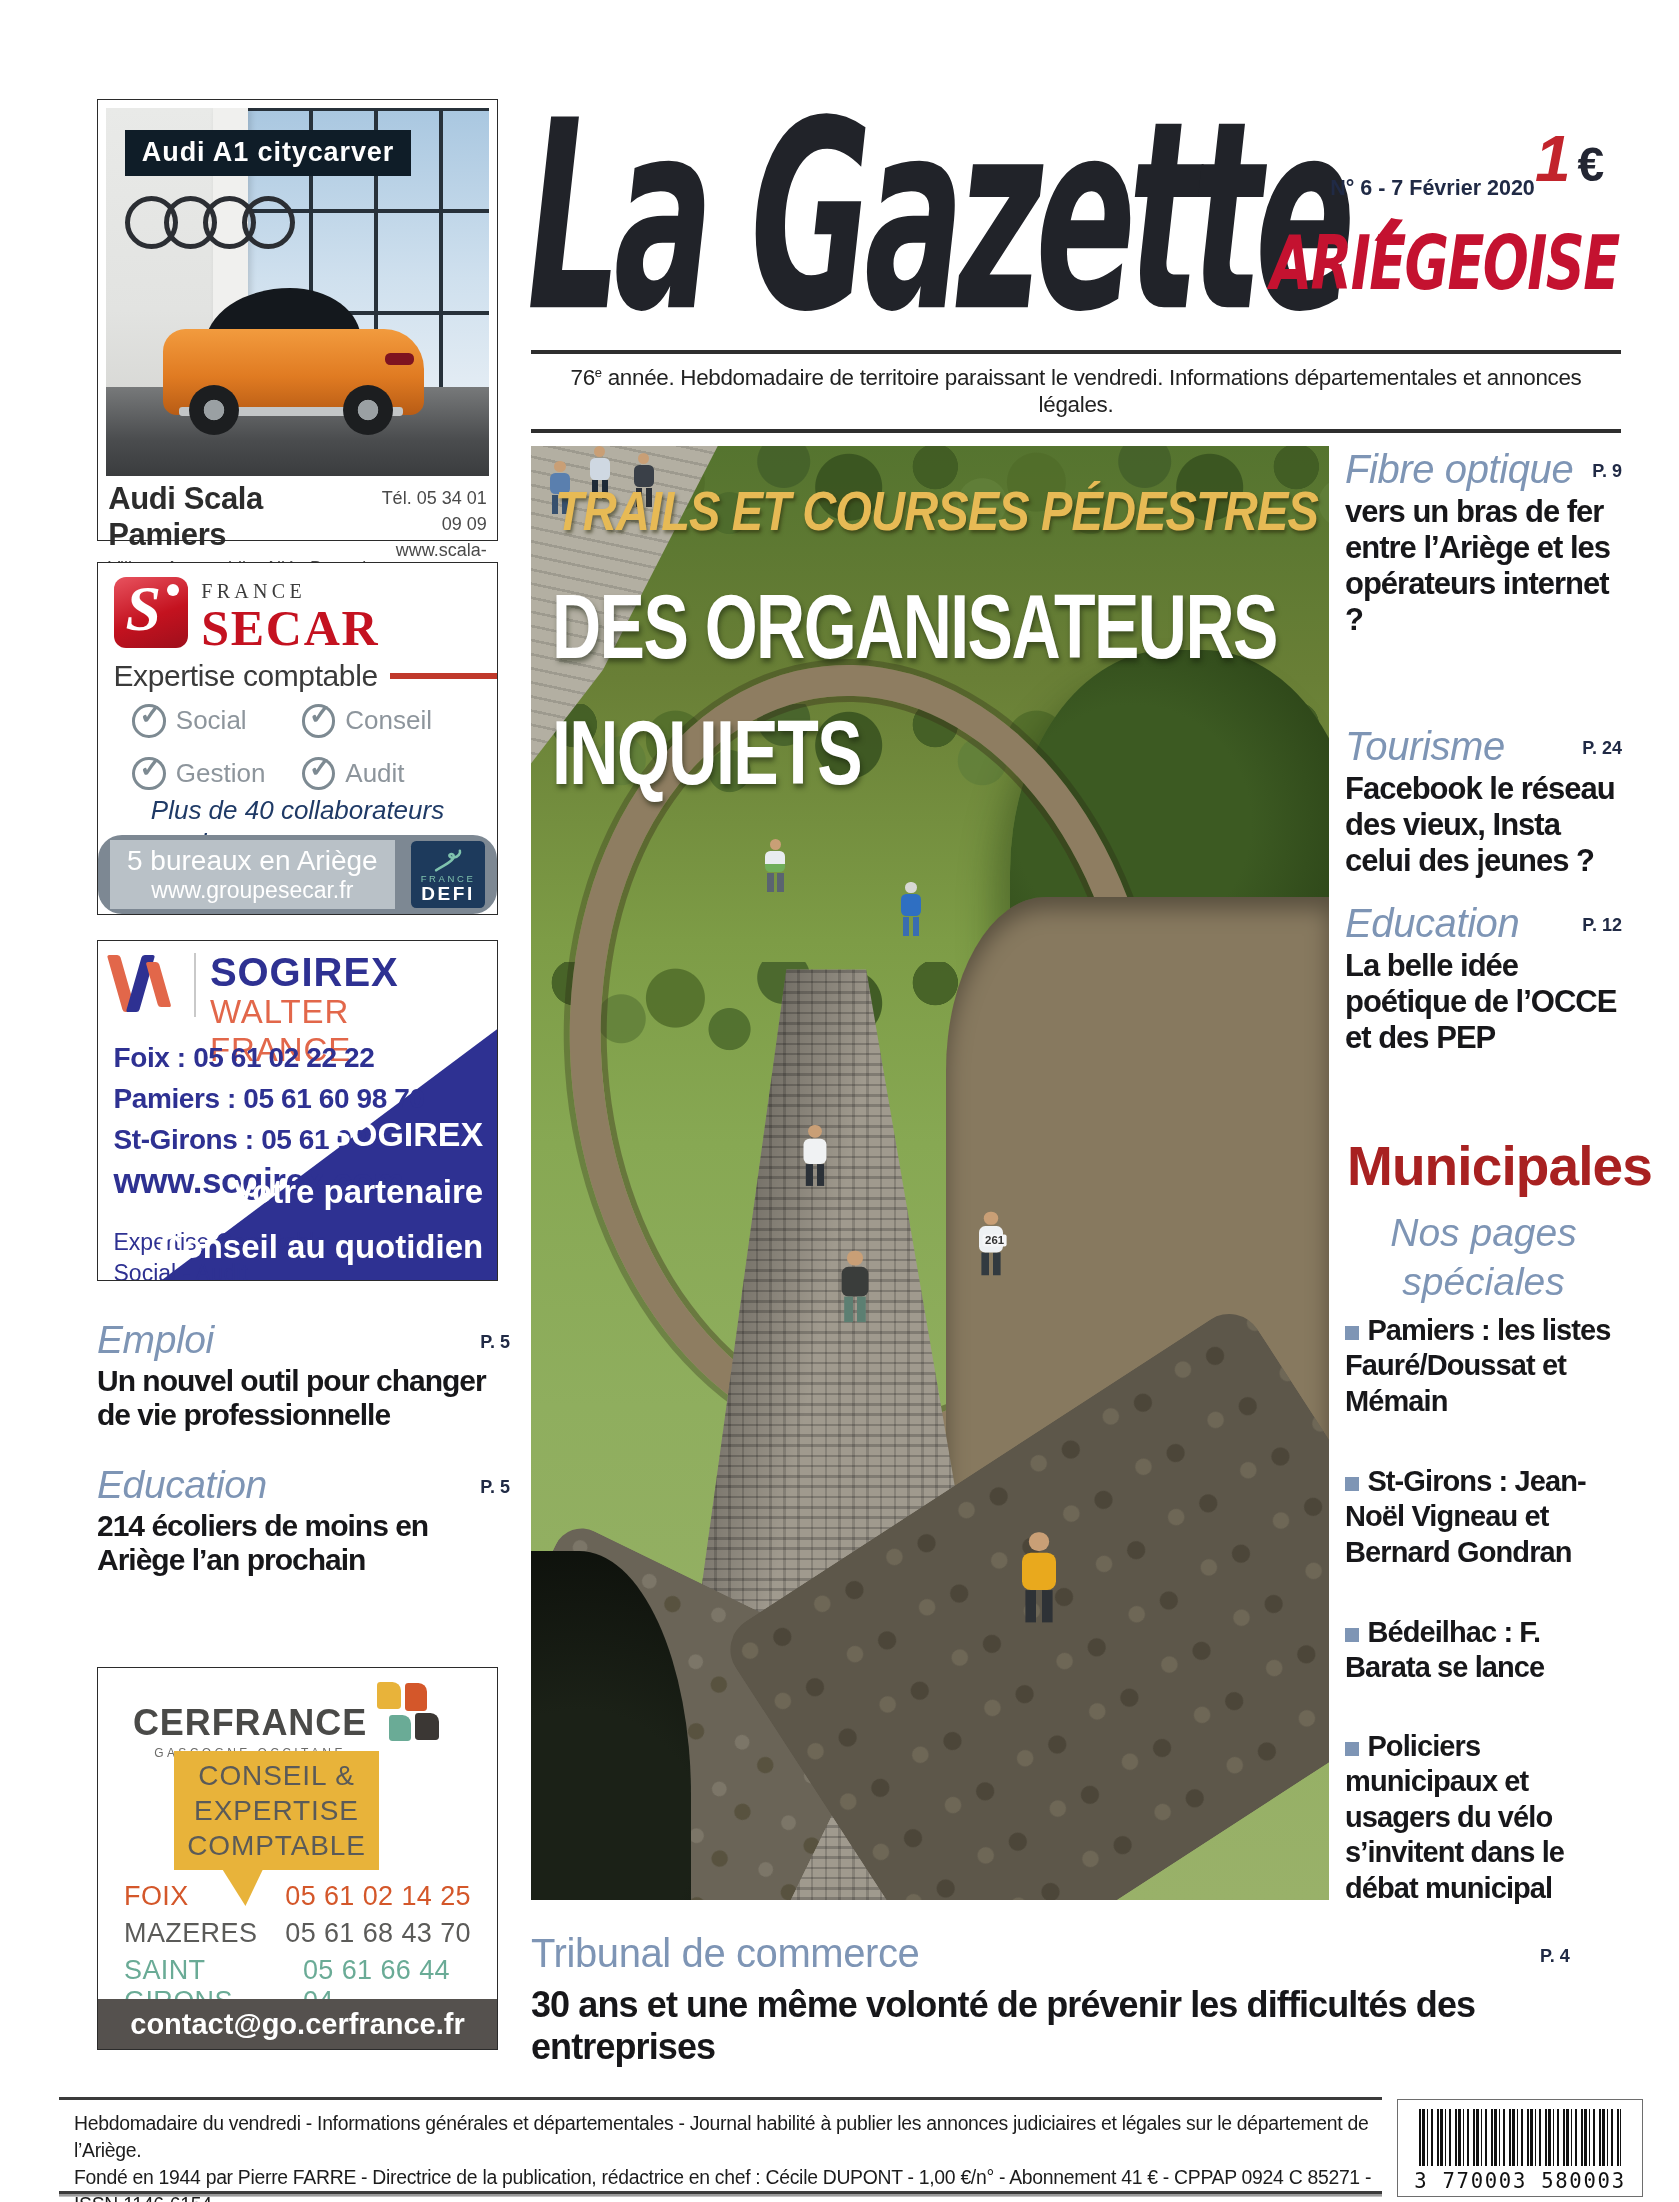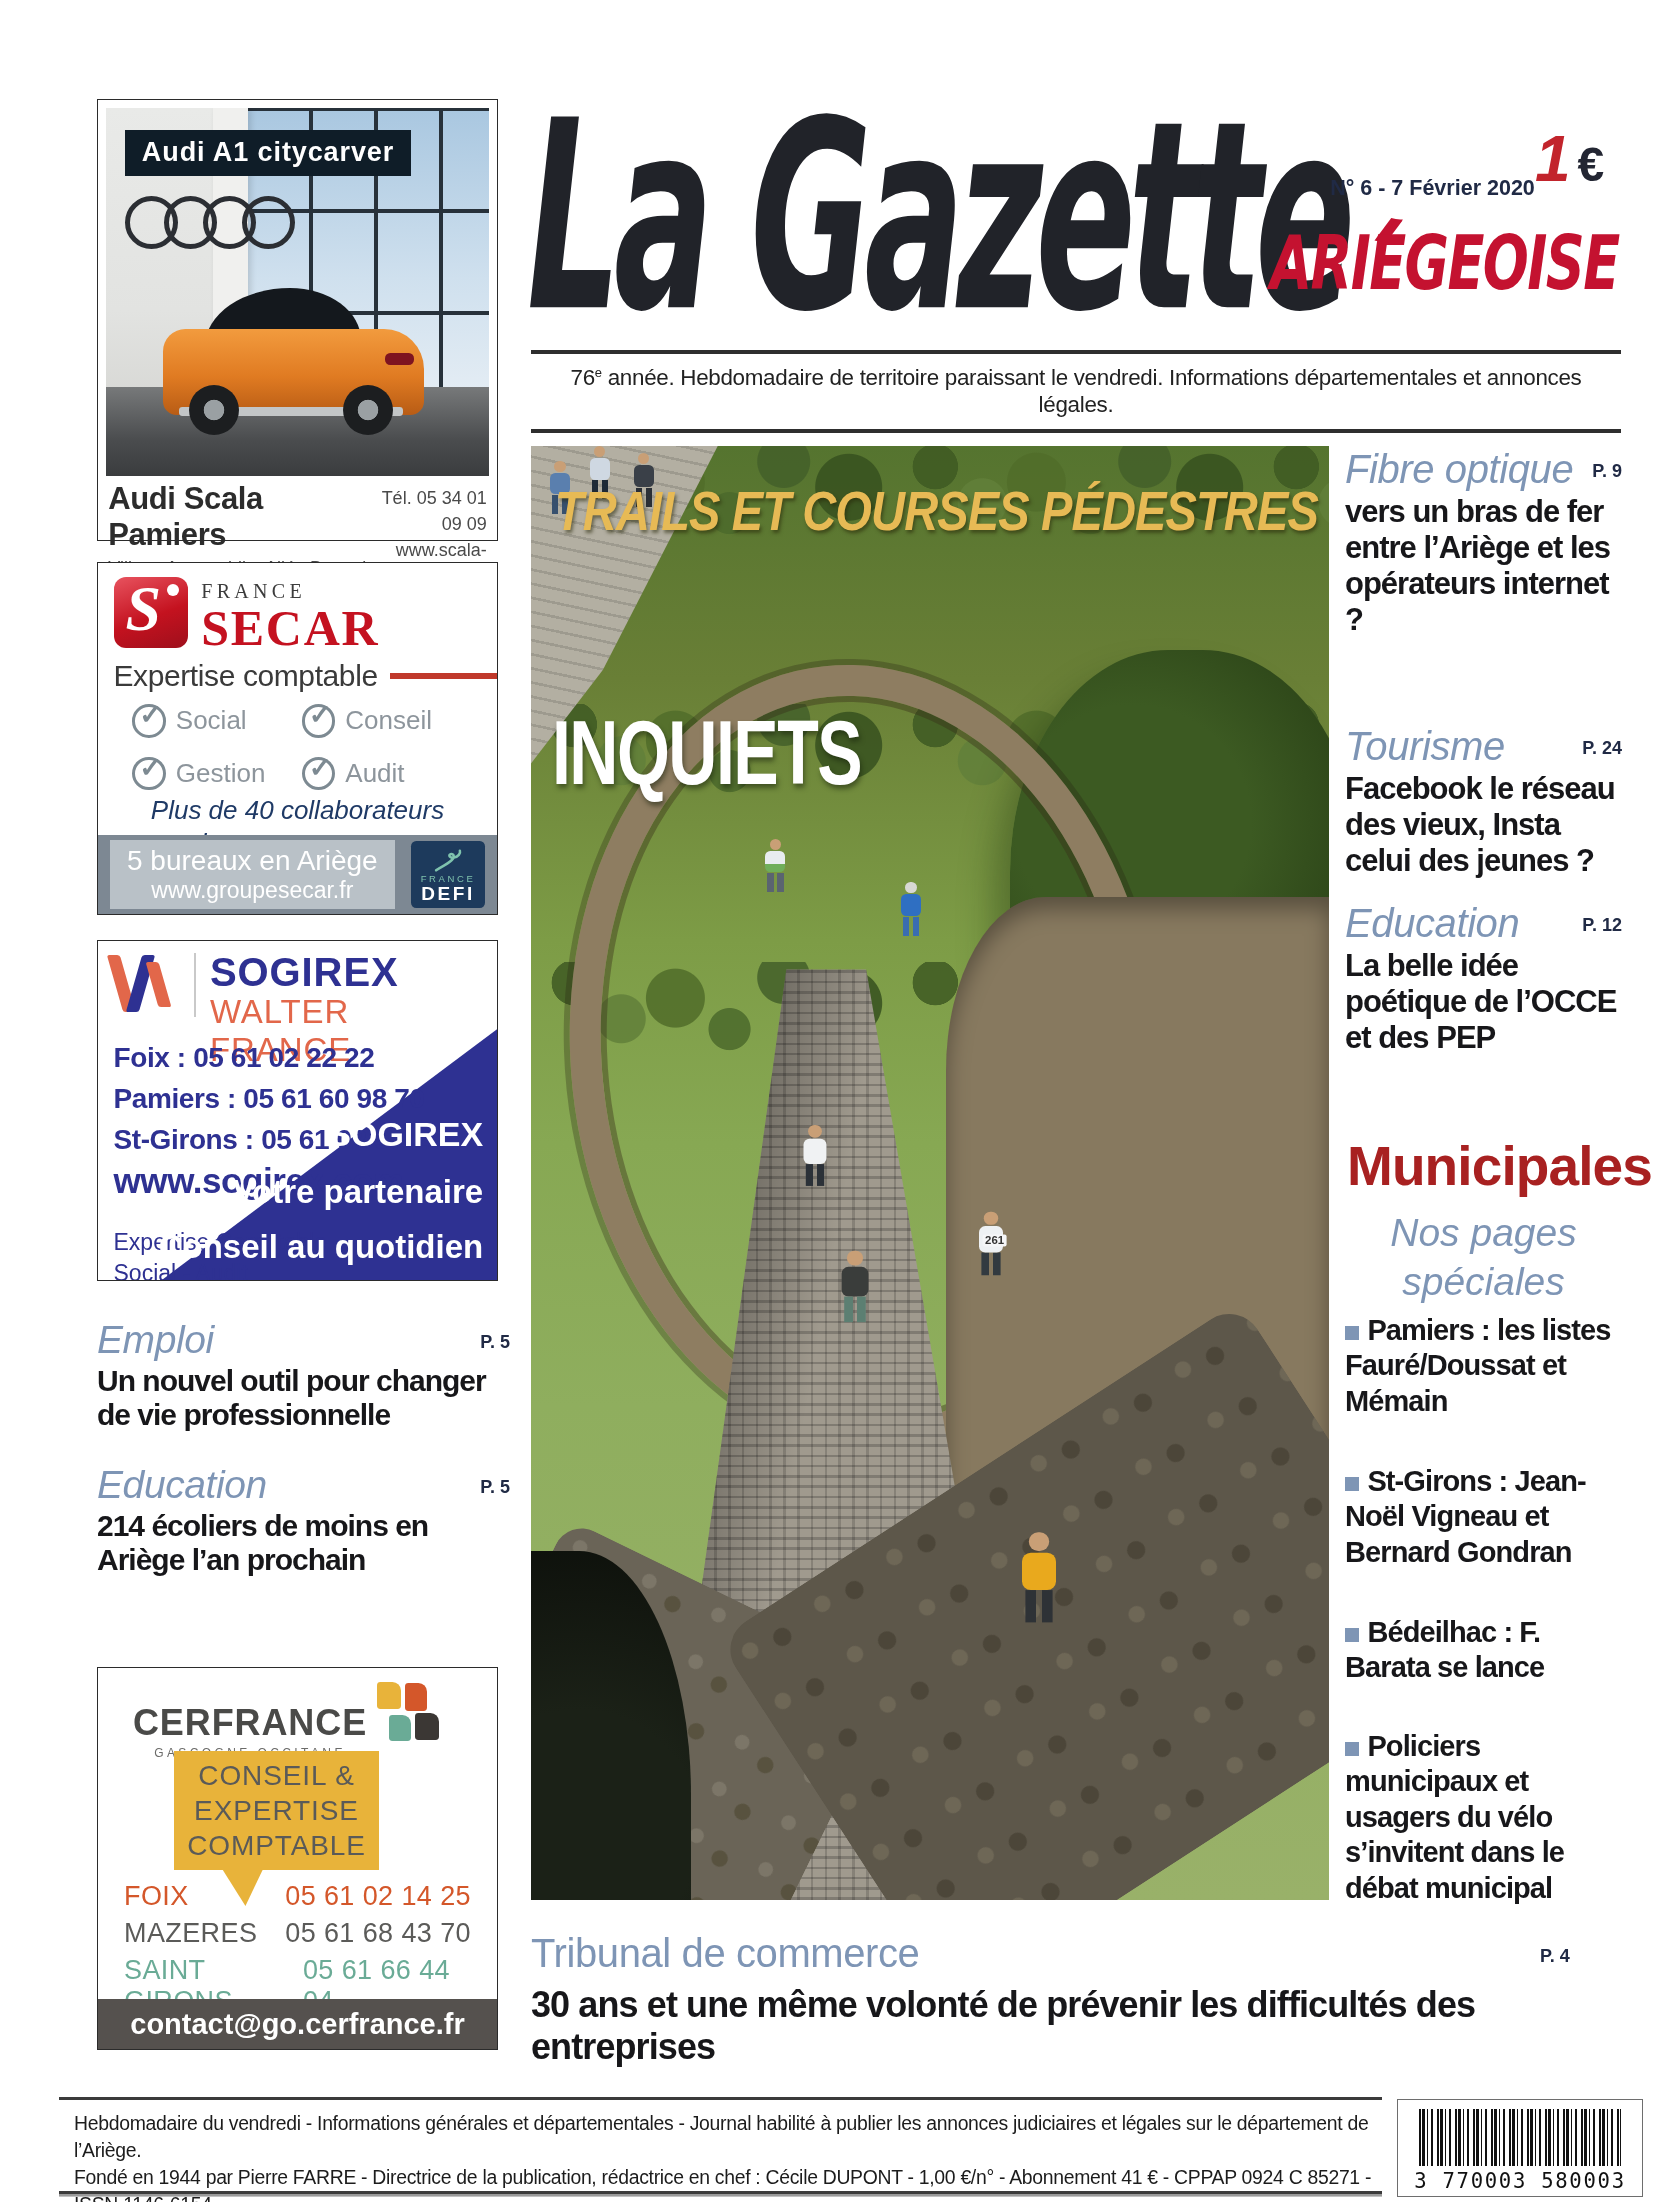--- a/index.html
+++ b/index.html
@@ -75,21 +75,21 @@
   .secar-tag{font-size:30px;color:#3a3a3a;letter-spacing:-0.4px;}
   .secar-rule{flex:1;height:5.2px;background:#c0392b;margin-left:12px;}
   .secar-services{position:absolute;left:34px;right:26px;top:141px;display:grid;
                   grid-template-columns:1fr 1fr;row-gap:19px;}
   .svc{display:flex;align-items:center;font-size:26px;color:#8d959c;}
   .check{width:27.5px;height:27.5px;border:3.4px solid #7d8a92;border-radius:50%;position:relative;margin-right:10.3px;flex:none;}
   .check::after{content:"\2713";position:absolute;left:4.3px;top:-8.6px;font-size:27.5px;font-weight:bold;color:#7d8a92;}
   .secar-pitch{position:absolute;left:0;right:0;top:231px;text-align:center;font-style:italic;
                font-size:26px;color:#1f3a66;line-height:1.25;}
   .secar-band{position:absolute;left:0;right:0;bottom:0;height:79px;background:#7d8893;
-              display:flex;align-items:center;padding:0 12px;box-sizing:border-box;}
+              display:flex;align-items:center;padding:0 12px;box-sizing:border-box;border-radius:24px;}
   .secar-offices{background:#b9c1c7;color:#fff;text-align:center;padding:5.2px 17px;line-height:1.15;}
   .secar-offices .l1{font-size:28px;}
   .secar-offices .l2{font-size:23px;}
   .defi{margin-left:auto;width:74px;height:67px;background:#1d3a5c;border-radius:5.2px;color:#fff;
         display:flex;flex-direction:column;align-items:center;justify-content:flex-end;padding-bottom:3.4px;box-sizing:border-box;}
   .defi svg{width:34px;height:26px;}
   .defi .t1{font-size:9.5px;letter-spacing:2.6px;color:#7fc3ae;line-height:1;}
   .defi .t2{font-size:19px;font-weight:bold;letter-spacing:2.6px;line-height:1.1;}
 
   
@@ -475,20 +475,23 @@
     </div>
     <div class="fig" style="left:62%;top:76%;transform:scale(1.7);">
       <span class="fg-head"></span>
         <span class="fg-torso" style="background:#e9a91d"></span>
       <span class="fg-legs" style="background:linear-gradient(90deg,#2e3236 0 40%,transparent 40% 60%,#2e3236 60% 100%)"></span>
     </div>
 
     <h3 class="kicker">
       <span>TRAILS ET COURSES PÉDESTRES</span>
     </h3>
+    <h2 class="hero-h h1a">
+      <span>DES ORGANISATEURS</span>
+    </h2>
     <h2 class="hero-h h1b">
       <span>INQUIETS</span>
     </h2>
   </figure>
 
   <aside class="rail">
     <div class="teaser-r r1">
       <div class="label-row">
           <span class="sec-label">Fibre optique</span>
         <span class="page-no">P. 9</span>

